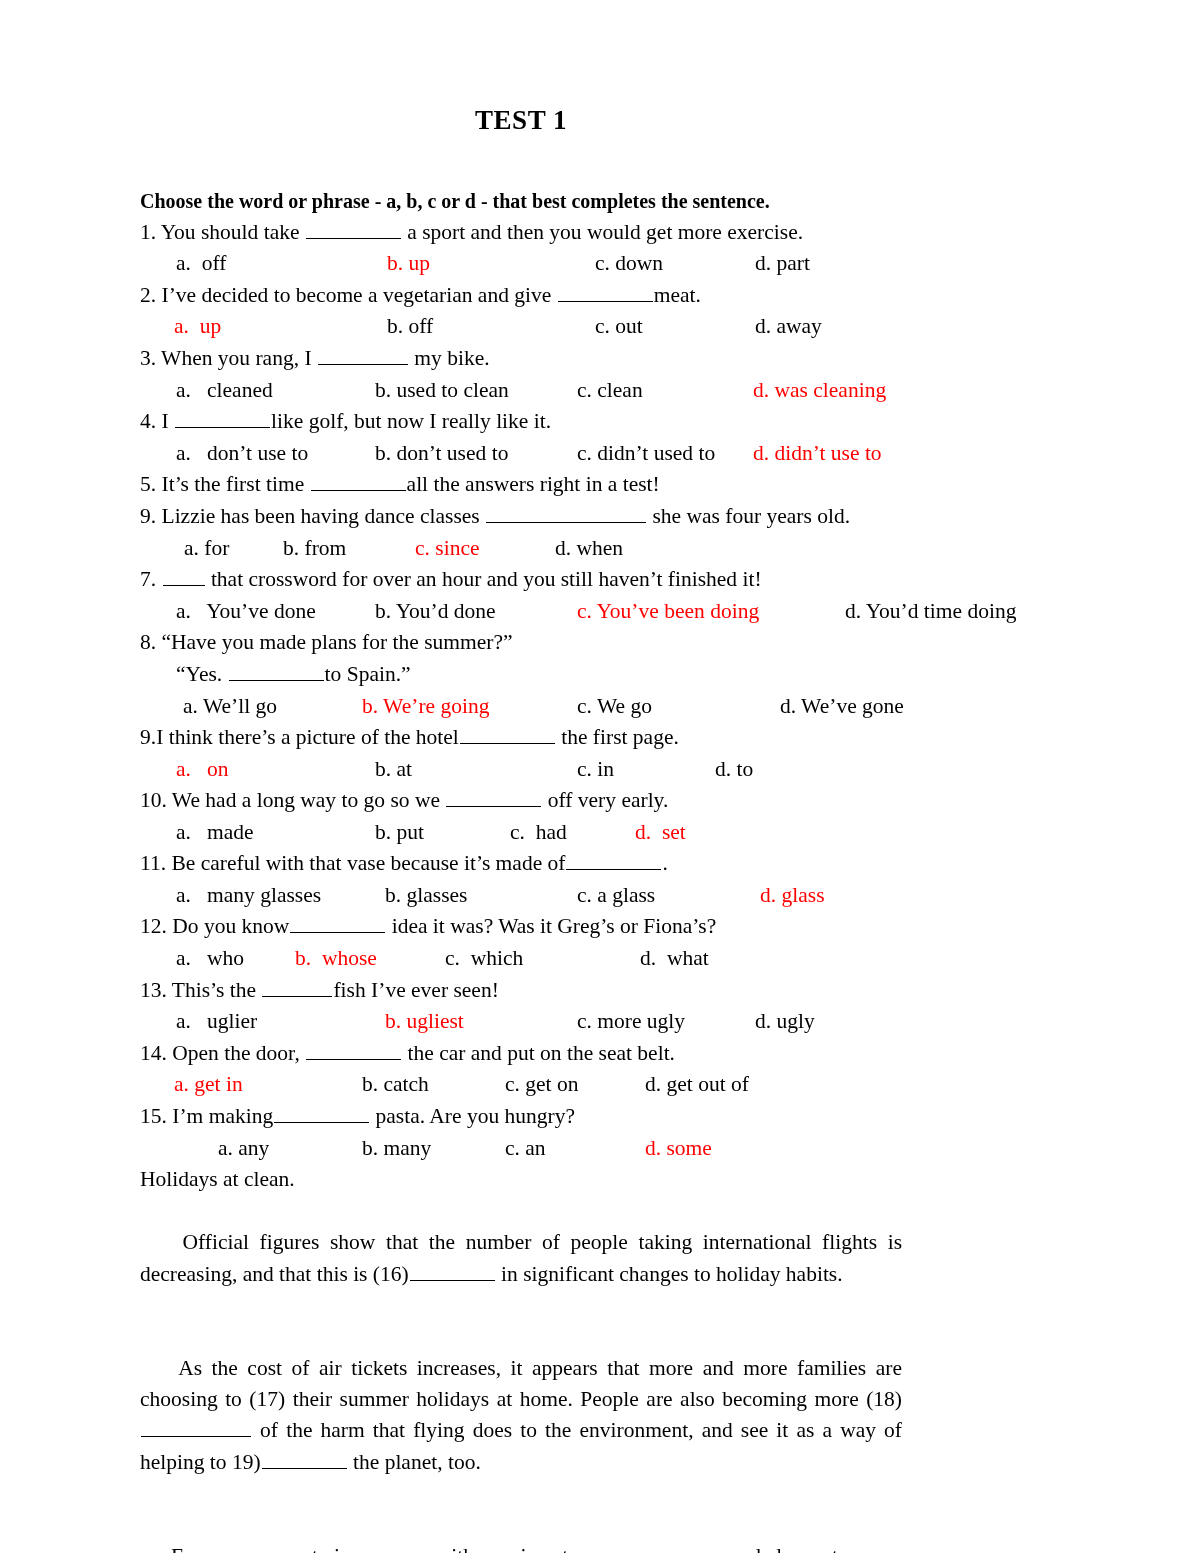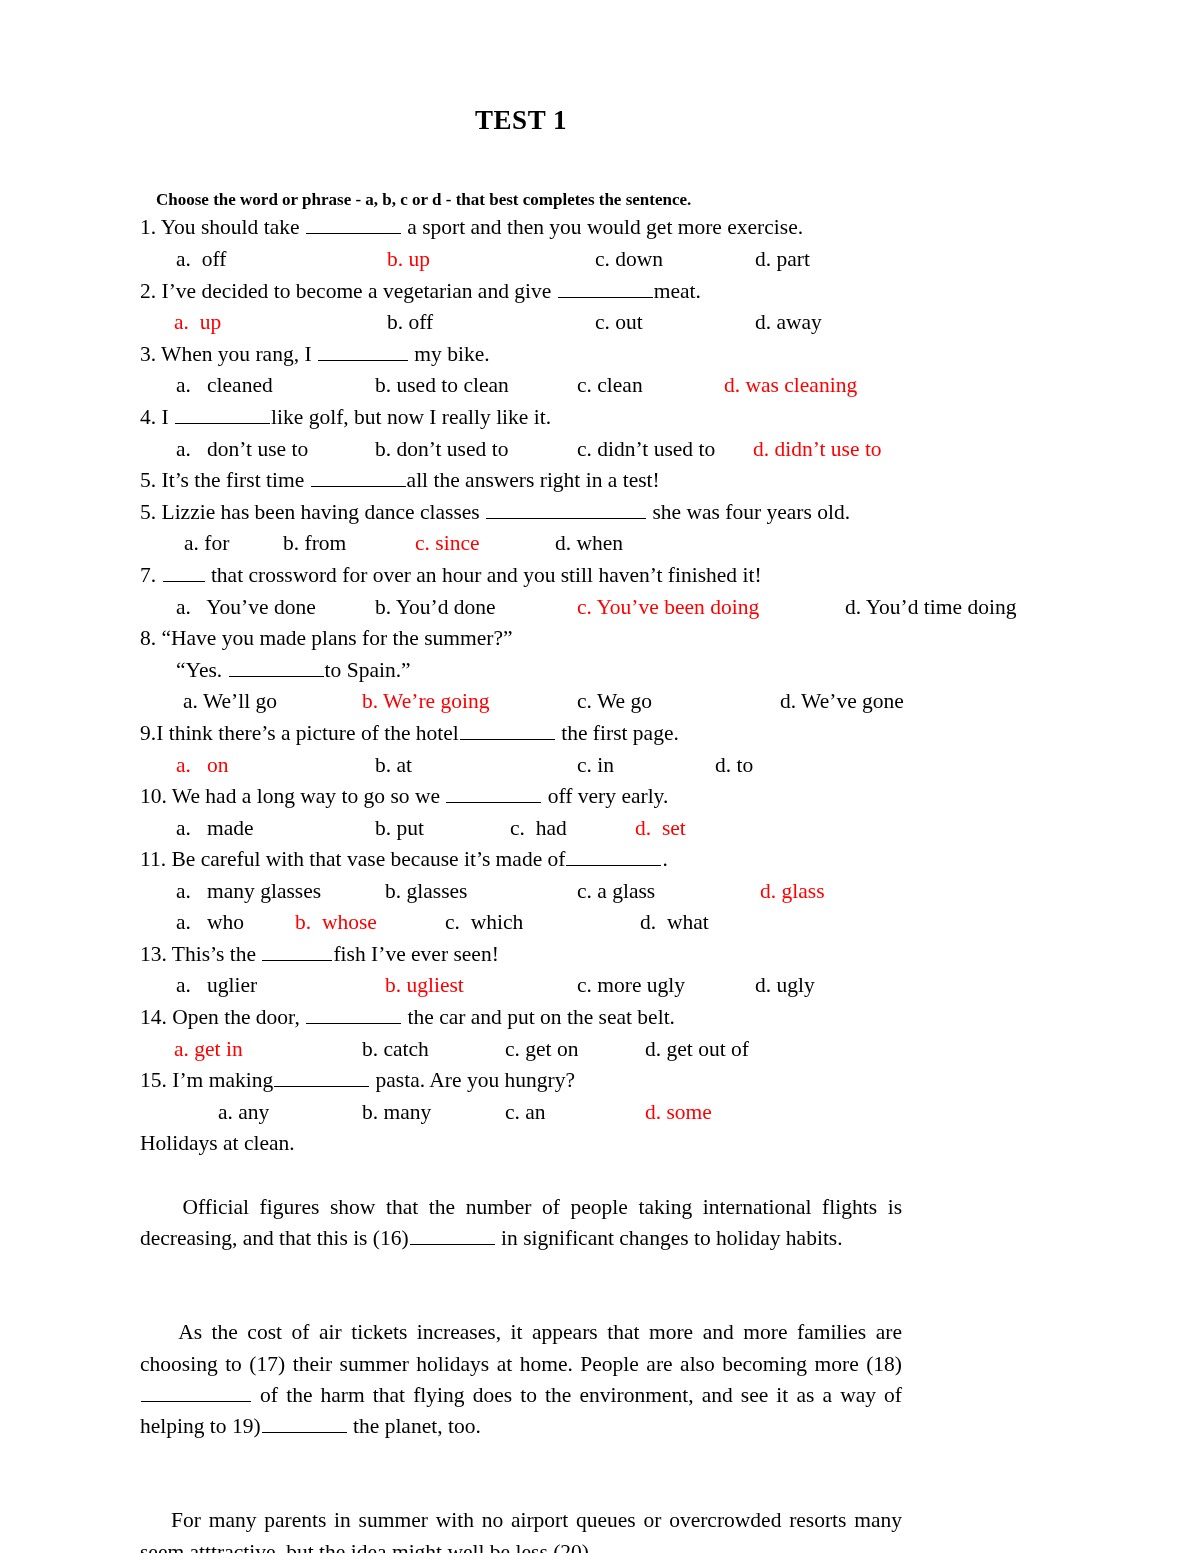--- a/index.html
+++ b/index.html
@@ -23,24 +23,23 @@
   .doc-title {
     text-align: center;
     font-size: 27px;
     font-weight: bold;
     letter-spacing: 0.5px;
     margin: 0;
     padding-top: 105px;
   }
   .instruction {
     font-weight: bold;
-    font-size: 17px;
+    font-size: 20px;
     margin-top: 52px;
     line-height: 1.38;
-    margin-left: 16px;
   }
   .qstem {
     font-size: 21.5px;
     line-height: 1.38;
     margin-top: 2px;
     white-space: pre-wrap;
   }
   .qstem.indent-sub {
     padding-left: 36px;
   }
@@ -99,31 +98,31 @@
         <span class="opt correct" style="left: 34px;">a.  up</span>
         <span class="opt" style="left: 247px;">b. off</span>
         <span class="opt" style="left: 455px;">c. out</span>
         <span class="opt" style="left: 615px;">d. away</span>
       </div>
       <div class="qstem"><span>3. When you rang, I </span><span class="blank" style="width: 90px;"></span><span> my bike.</span></div>
       <div class="opts">
         <span class="opt" style="left: 36px;">a.   cleaned</span>
         <span class="opt" style="left: 235px;">b. used to clean</span>
         <span class="opt" style="left: 437px;">c. clean</span>
-        <span class="opt correct" style="left: 584px;">d. was cleaning</span>
+        <span class="opt correct" style="left: 613px;">d. was cleaning</span>
       </div>
       <div class="qstem"><span>4. I </span><span class="blank" style="width: 95px;"></span><span>like golf, but now I really like it.</span></div>
       <div class="opts">
         <span class="opt" style="left: 36px;">a.   don’t use to</span>
         <span class="opt" style="left: 235px;">b. don’t used to</span>
         <span class="opt" style="left: 437px;">c. didn’t used to</span>
         <span class="opt correct" style="left: 613px;">d. didn’t use to</span>
       </div>
       <div class="qstem"><span>5. It’s the first time </span><span class="blank" style="width: 95px;"></span><span>all the answers right in a test!</span></div>
-      <div class="qstem"><span>5. Lizzie has been having dance classes </span><span class="blank" style="width: 160px;"></span><span> she was four years old.</span></div>
+      <div class="qstem"><span>9. Lizzie has been having dance classes </span><span class="blank" style="width: 160px;"></span><span> she was four years old.</span></div>
       <div class="opts">
         <span class="opt" style="left: 44px;">a. for</span>
         <span class="opt" style="left: 143px;">b. from</span>
         <span class="opt correct" style="left: 275px;">c. since</span>
         <span class="opt" style="left: 415px;">d. when</span>
       </div>
       <div class="qstem"><span>7. </span><span class="blank" style="width: 42px;"></span><span> that crossword for over an hour and you still haven’t finished it!</span></div>
       <div class="opts">
         <span class="opt" style="left: 36px;">a.   You’ve done</span>
         <span class="opt" style="left: 235px;">b. You’d done</span>
@@ -152,20 +151,21 @@
         <span class="opt" style="left: 370px;">c.  had</span>
         <span class="opt correct" style="left: 495px;">d.  set</span>
       </div>
       <div class="qstem"><span>11. Be careful with that vase because it’s made of</span><span class="blank" style="width: 95px;"></span><span>.</span></div>
       <div class="opts">
         <span class="opt" style="left: 36px;">a.   many glasses</span>
         <span class="opt" style="left: 245px;">b. glasses</span>
         <span class="opt" style="left: 437px;">c. a glass</span>
         <span class="opt correct" style="left: 620px;">d. glass</span>
       </div>
+      <div class="qstem"><span>12. Do you know</span><span class="blank" style="width: 95px;"></span><span> idea it was? Was it Greg’s or Fiona’s?</span></div>
       <div class="opts">
         <span class="opt" style="left: 36px;">a.   who</span>
         <span class="opt correct" style="left: 155px;">b.  whose</span>
         <span class="opt" style="left: 305px;">c.  which</span>
         <span class="opt" style="left: 500px;">d.  what</span>
       </div>
       <div class="qstem"><span>13. This’s the </span><span class="blank" style="width: 70px;"></span><span>fish I’ve ever seen!</span></div>
       <div class="opts">
         <span class="opt" style="left: 36px;">a.   uglier</span>
         <span class="opt correct" style="left: 245px;">b. ugliest</span>

